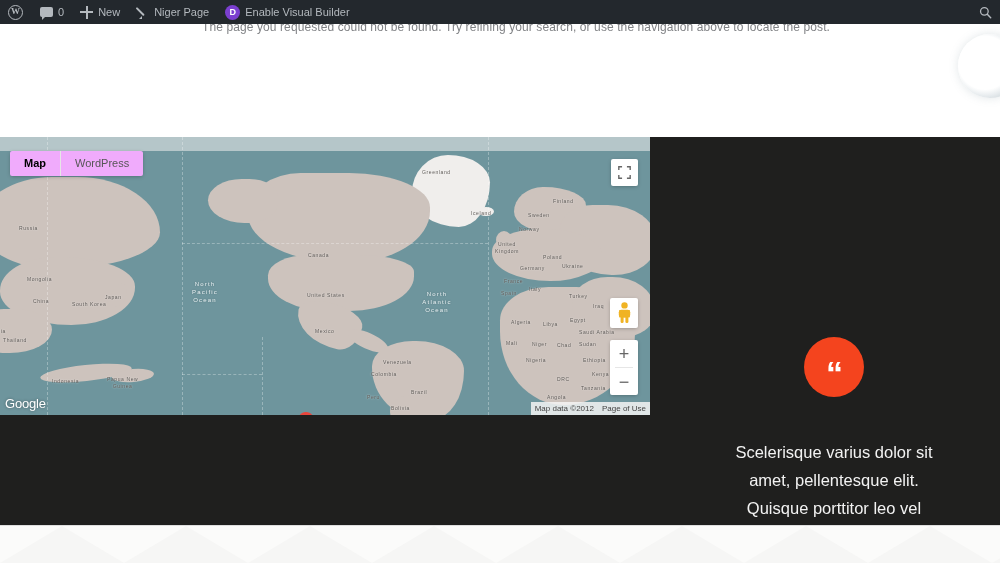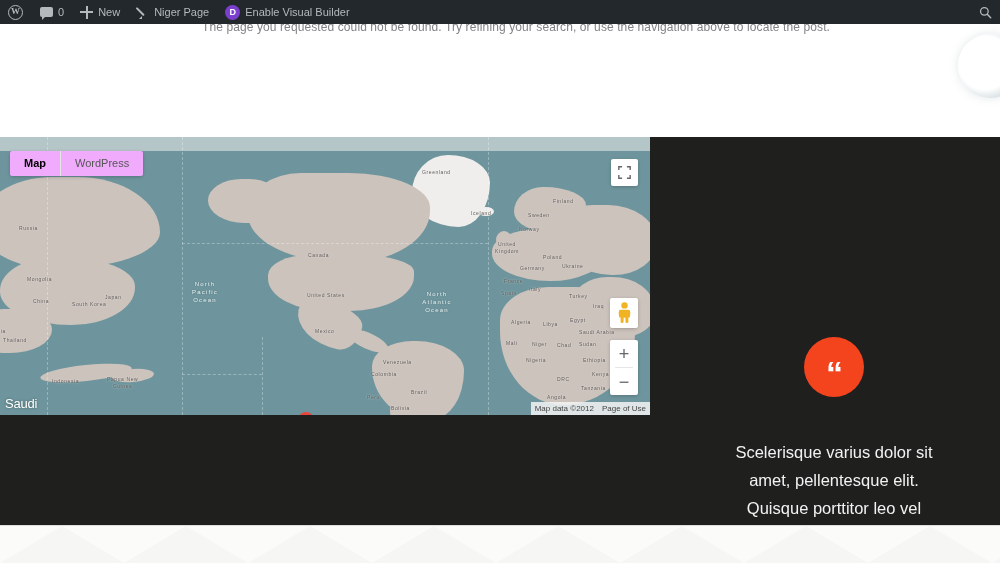--- a/index.html
+++ b/index.html
@@ -473,21 +473,21 @@
         <rect x="9.4" y="14.4" width="3" height="6.6" rx="1.3" fill="#f0b323"></rect>
       </svg>
     </div>
 
     <div id="zoom-ctrl">
       <div>+</div>
       <div class="zdiv"></div>
       <div>−</div>
     </div>
 
-    <div id="google-logo">Saudi</div>
+    <div id="google-logo">Google</div>
 
     <div id="map-attrib">
       <div>Map data ©2012</div>
       <div class="tou">Page of Use</div>
     </div>
   </div>
 
   <div id="testimonial">
     <div id="quote-circle">
       <span id="quote-glyph">“</span>

